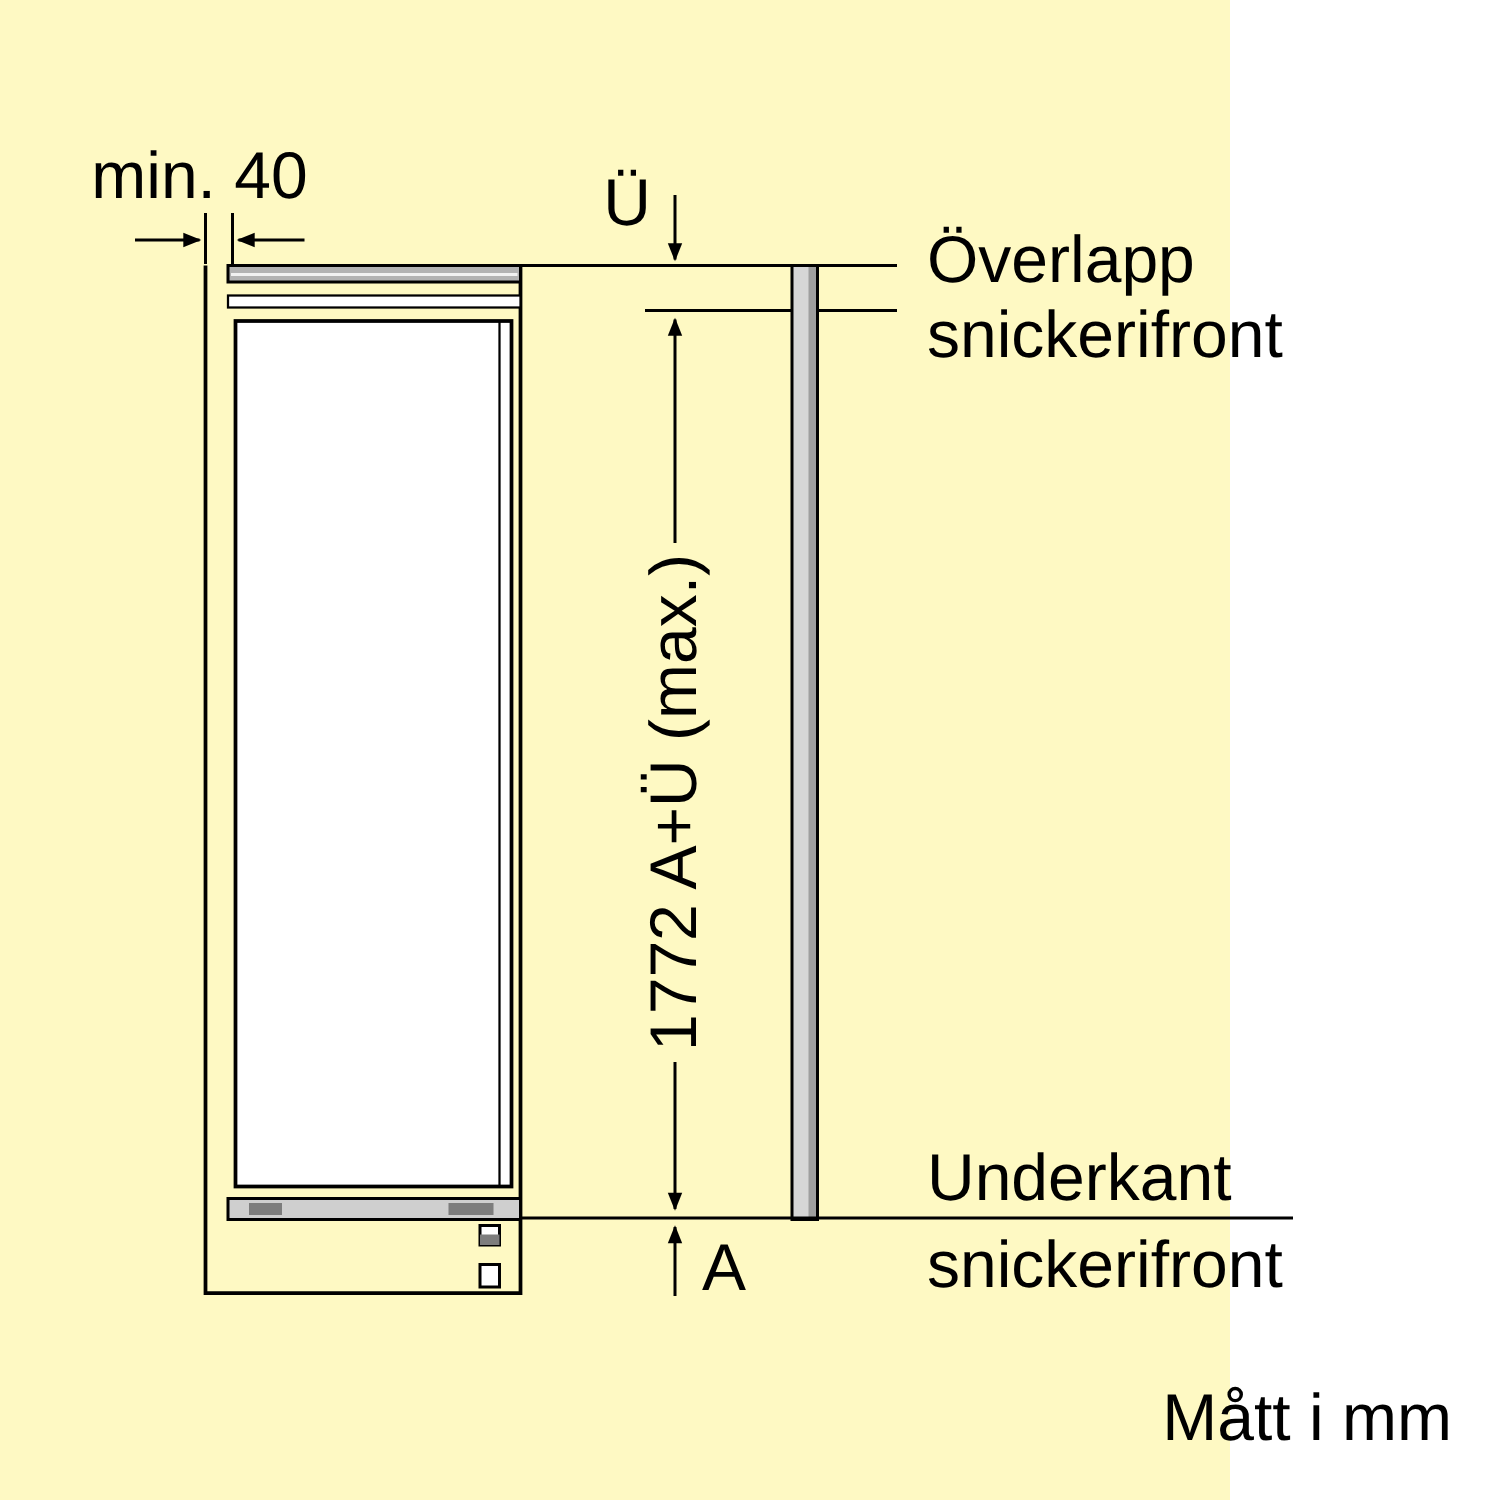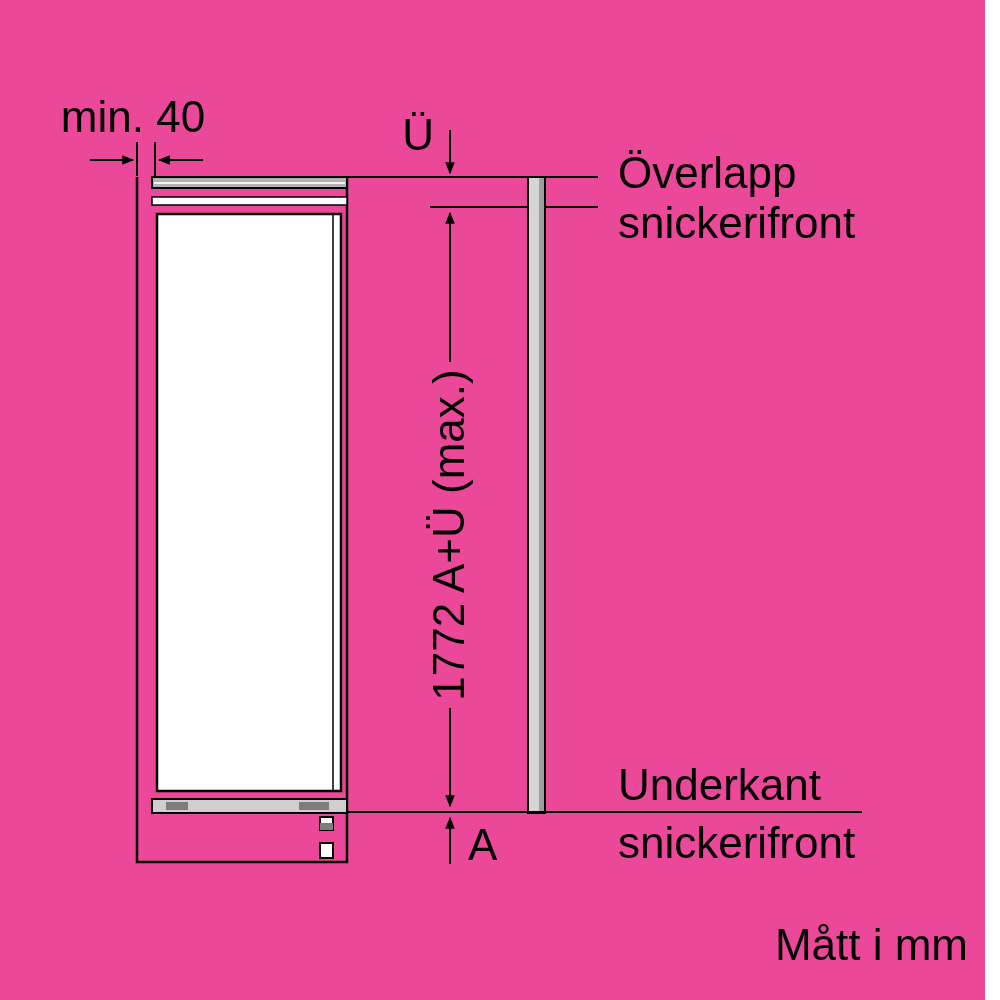--- a/index.html
+++ b/index.html
@@ -2,23 +2,23 @@
 <html><head>
 <meta charset="utf-8">
 <style>
   html, body {
     margin: 0;
     padding: 0;
     background: #ffffff;
   }
   .canvas {
     position: relative;
-    width: 985px;
+    width: 820px;
     height: 1000px;
-    background: #ec4899;
+    background: #fef9c3;
     font-family: "Liberation Sans", sans-serif;
   }
   svg text {
     font-family: "Liberation Sans", sans-serif;
     fill: #000000;
   }
   .lbl       { font-size: 44px; }
   .lbl-dim   { font-size: 44px; }
   .stroke    { stroke: #000000; fill: none; }
   .w25       { stroke-width: 2.5px; }

